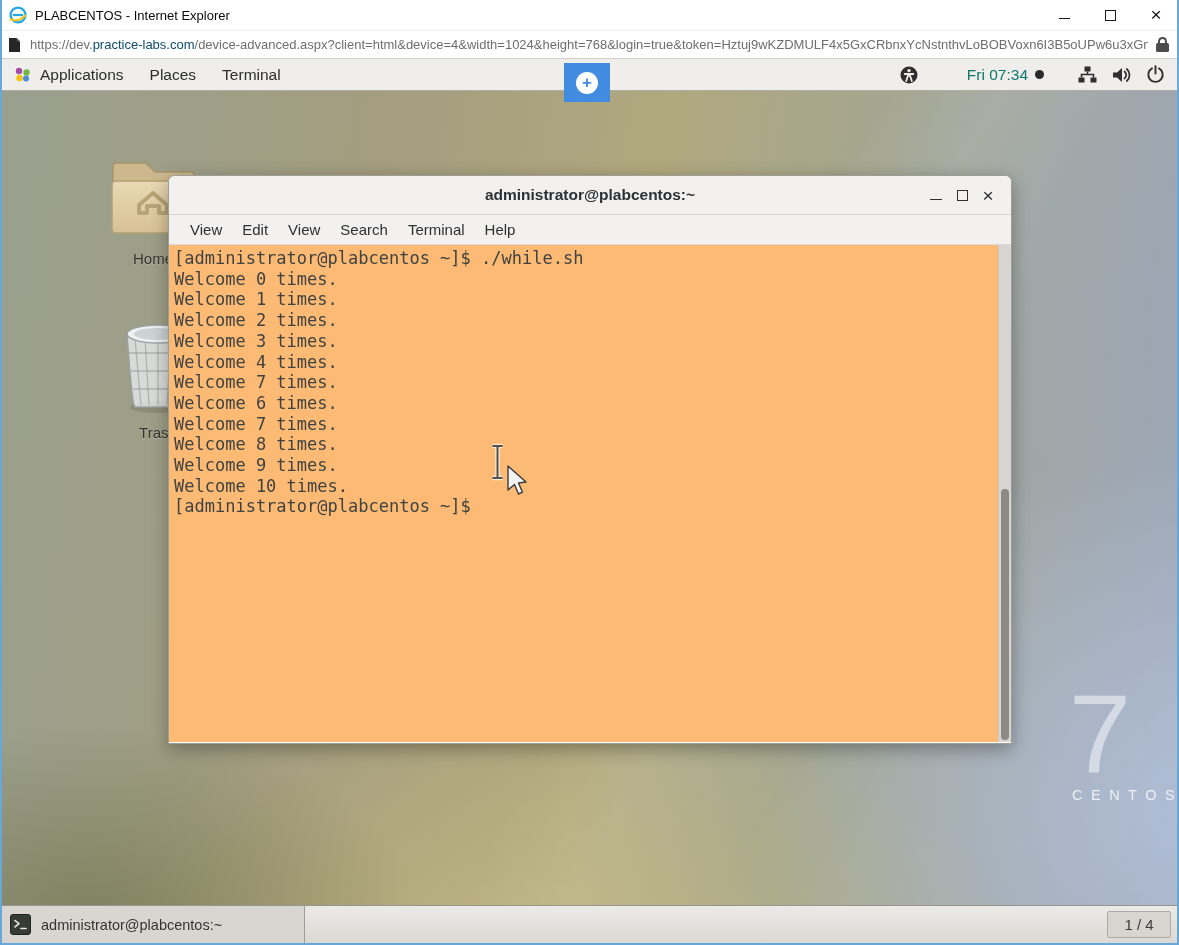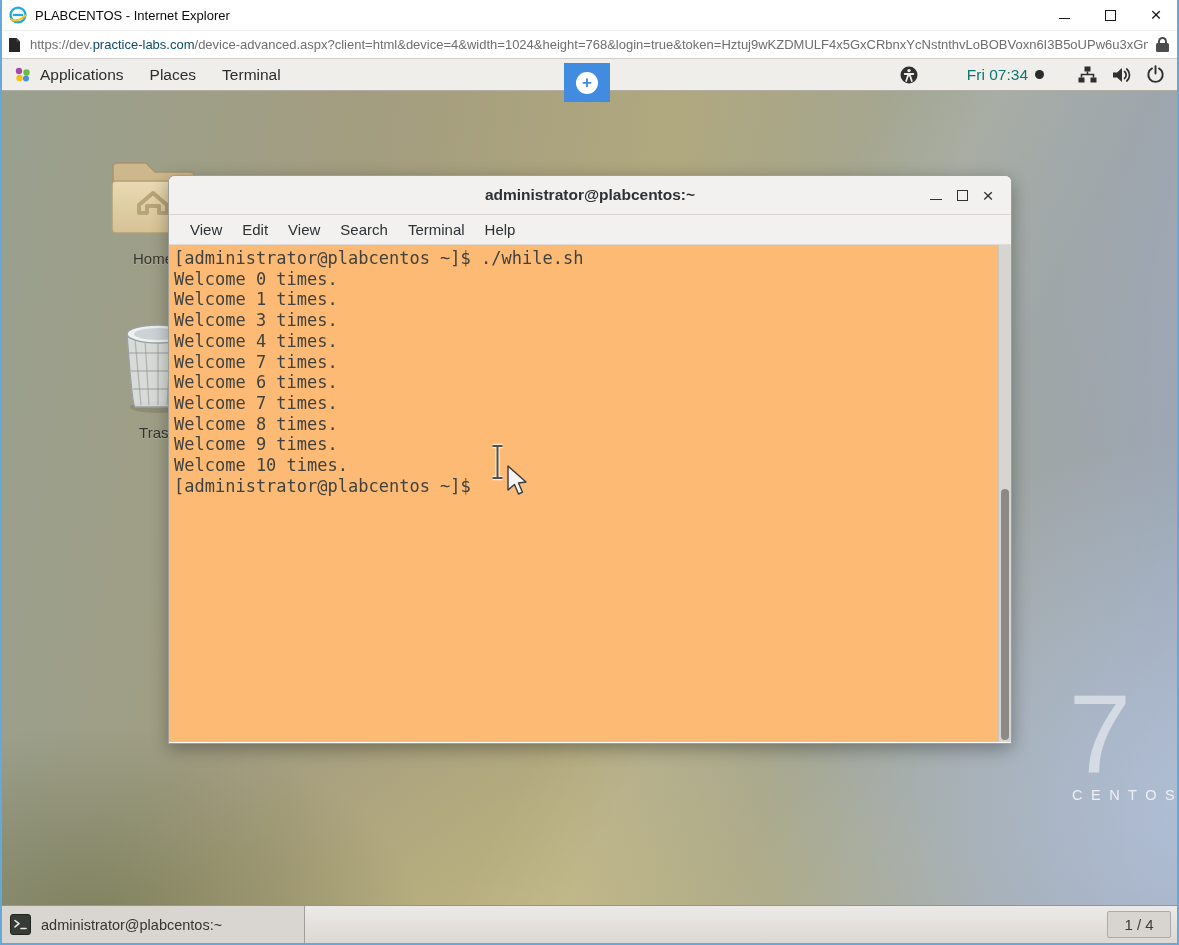--- a/index.html
+++ b/index.html
@@ -244,20 +244,21 @@
       <span class="term-menu-item">Edit</span>
       <span class="term-menu-item">View</span>
       <span class="term-menu-item">Search</span>
       <span class="term-menu-item">Terminal</span>
       <span class="term-menu-item">Help</span>
     </div>
     <div class="term-content">
       <div class="term-line">[administrator@plabcentos ~]$ ./while.sh</div>
       <div class="term-line">Welcome 0 times.</div>
       <div class="term-line">Welcome 1 times.</div>
+      <div class="term-line">Welcome 2 times.</div>
       <div class="term-line">Welcome 3 times.</div>
       <div class="term-line">Welcome 4 times.</div>
       <div class="term-line">Welcome 7 times.</div>
       <div class="term-line">Welcome 6 times.</div>
       <div class="term-line">Welcome 7 times.</div>
       <div class="term-line">Welcome 8 times.</div>
       <div class="term-line">Welcome 9 times.</div>
       <div class="term-line">Welcome 10 times.</div>
       <div class="term-line">[administrator@plabcentos ~]$</div>
       <div class="term-scrollbar">

